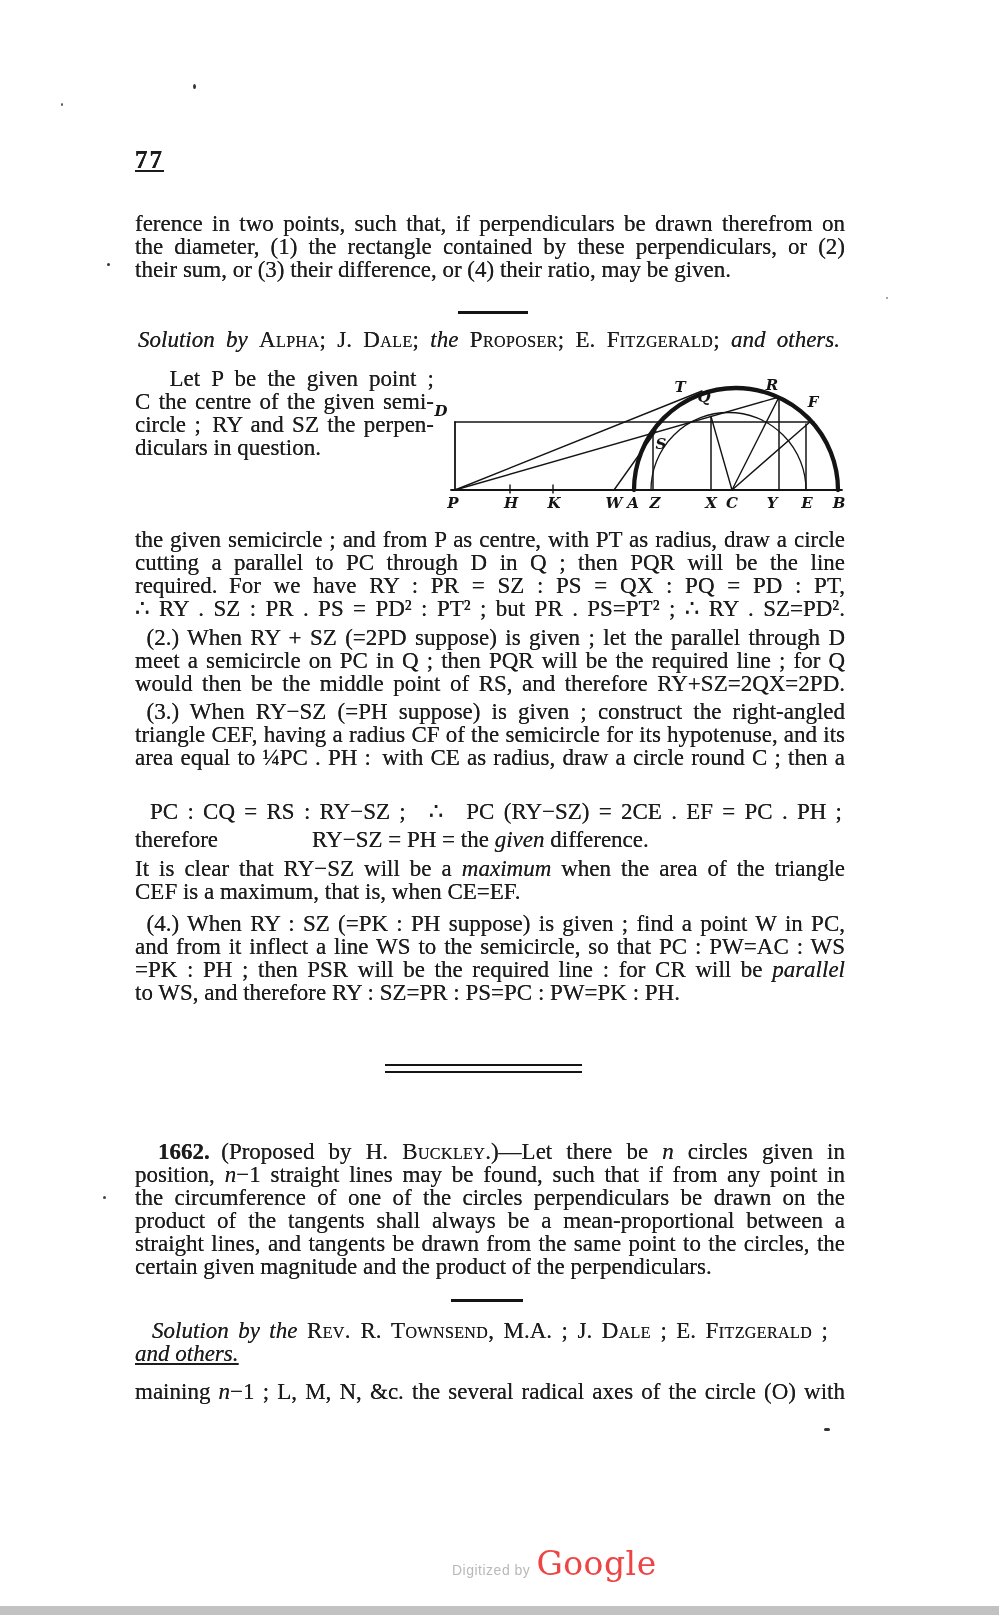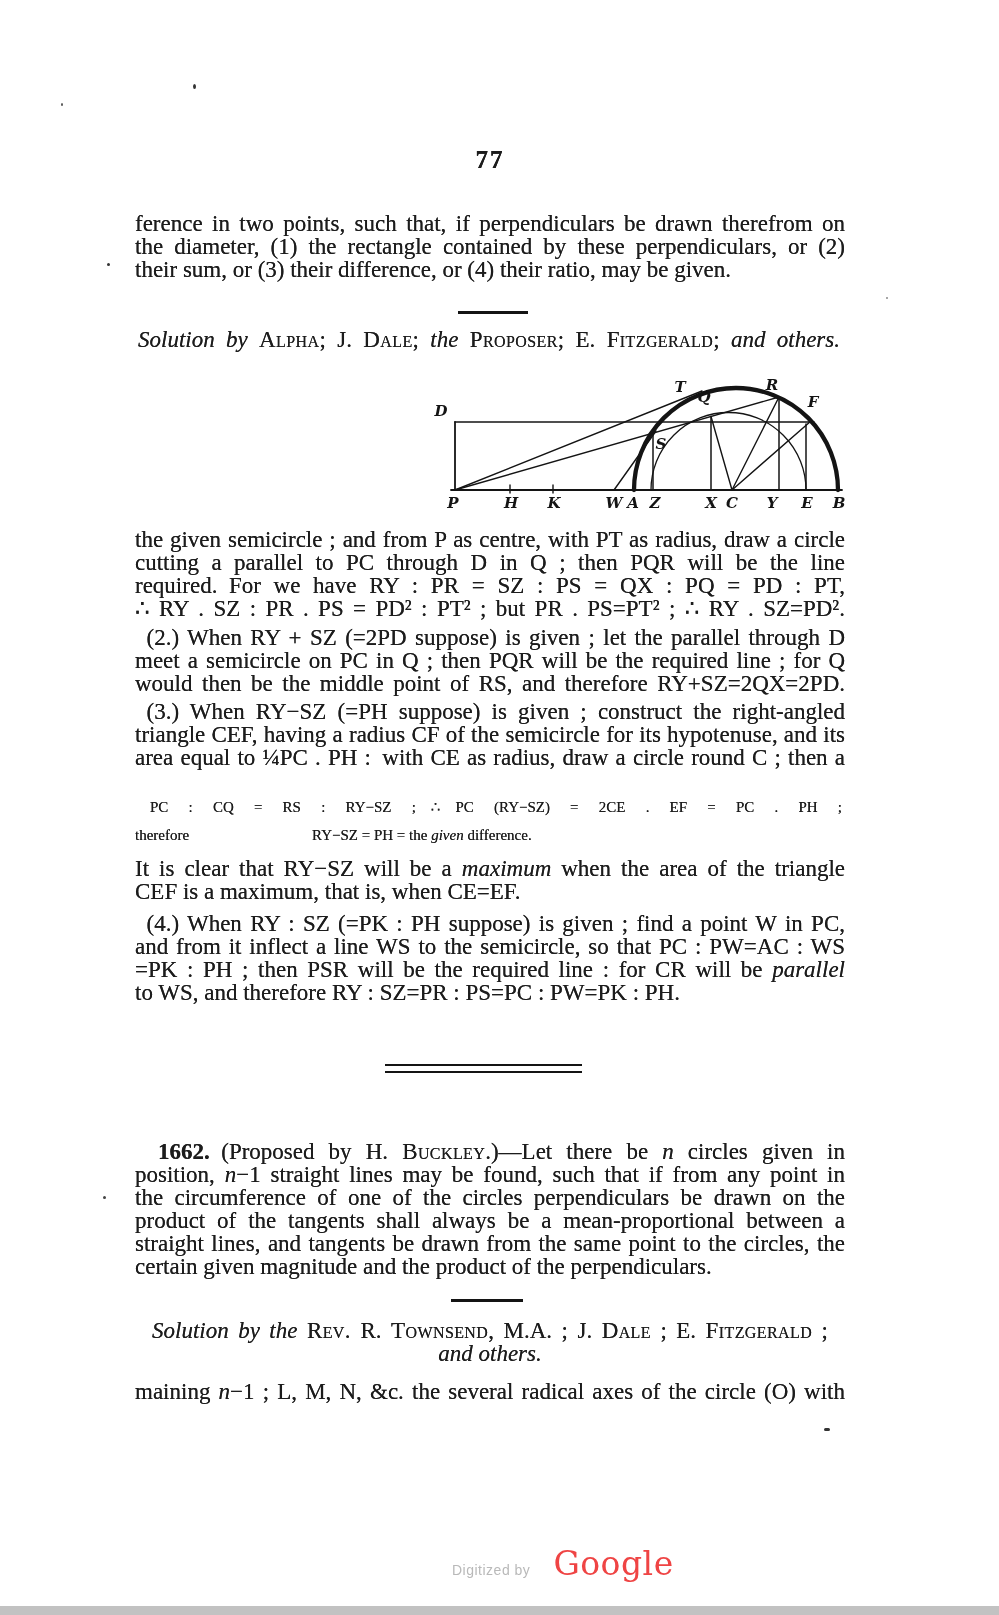--- a/index.html
+++ b/index.html
@@ -4,27 +4,27 @@
 <style>
   html,body{margin:0;padding:0;background:#ffffff;}
   .page{
     position:relative;width:999px;height:1615px;background:#ffffff;overflow:hidden;
     font-family:"Liberation Serif",serif;color:#1c1c1c;
   }
   .block{position:absolute;}
   .txt{font-size:23px;text-shadow:0 0 .5px rgba(20,20,20,.85);}
   .ln{line-height:23.1px;height:23.1px;}
   .j{text-align:justify;text-align-last:justify;}
-  .ctr{text-align:center;}
+  .ctr{text-decoration:underline;}
   sc{font-variant:small-caps;letter-spacing:.4px;}
   .pagenum{font-size:25px;font-weight:bold;letter-spacing:2px;text-shadow:0 0 .6px #111;}
   .rule{background:#141414;height:2.5px;}
-  .eq{font-size:15px;text-shadow:0 0 .5px rgba(20,20,20,.85);}
+  .eq{font-size:23px;text-shadow:0 0 .5px rgba(20,20,20,.85);}
   .speck{position:absolute;background:#333;border-radius:50%;}
-  .wm{display:flex;align-items:baseline;gap:23px;}
+  .wm{display:flex;align-items:baseline;gap:6px;}
   .wm-prefix{font-family:"Liberation Sans",sans-serif;font-size:14px;color:#b9b9b9;letter-spacing:.5px;}
   .wm-logo{font-family:"DejaVu Serif",serif;font-size:33px;color:#ef4444;letter-spacing:.5px;}
   .bottombar{position:absolute;left:0;right:0;top:1606px;height:9px;background:#c2c2c2;}
   svg text{font-family:"DejaVu Serif",serif;font-style:italic;font-weight:bold;font-size:15px;fill:#141414;}
 </style>
 </head>
 <body>
 
 <div class="page">
 
@@ -33,20 +33,26 @@
   <div class="block txt" style="left:135px;top:212px;width:710px;">
       <div class="ln j">ference in two points, such that, if perpendiculars be drawn therefrom on</div>
       <div class="ln j">the diameter, (1) the rectangle contained by these perpendiculars, or (2)</div>
       <div class="ln">their sum, or (3) their difference, or (4) their ratio, may be given.</div>
     </div>
 
   <div class="block rule" style="left:458px;top:311px;width:70px;"></div>
 
   <div class="block txt j" style="left:138px;top:327px;width:702px;"><i>Solution by</i> <sc>Alpha</sc>; J. <sc>Dale</sc>; <i>the</i> <sc>Proposer</sc>; E. <sc>Fitzgerald</sc>; <i>and others.</i></div>
 
+  <div class="block txt" style="left:135px;top:367px;width:299px;">
+      <div class="ln j">  Let P be the given point ;</div>
+      <div class="ln j">C the centre of the given semi-</div>
+      <div class="ln j">circle ; RY and SZ the perpen-</div>
+      <div class="ln">diculars in question.</div>
+    </div>
 
   <svg class="block" style="left:433px;top:362px;" width="417" height="152" viewBox="433 362 417 152">
     <g stroke="#141414" fill="none" stroke-linecap="round">
 
       <path d="M451 490 H842" stroke-width="1.8"></path>
 
       <path d="M634 490 A102 102 0 0 1 838 490" stroke-width="4.3"></path>
 
       <path d="M651 490 A77.5 77.5 0 0 1 806 490" stroke-width="1.3"></path>
 

